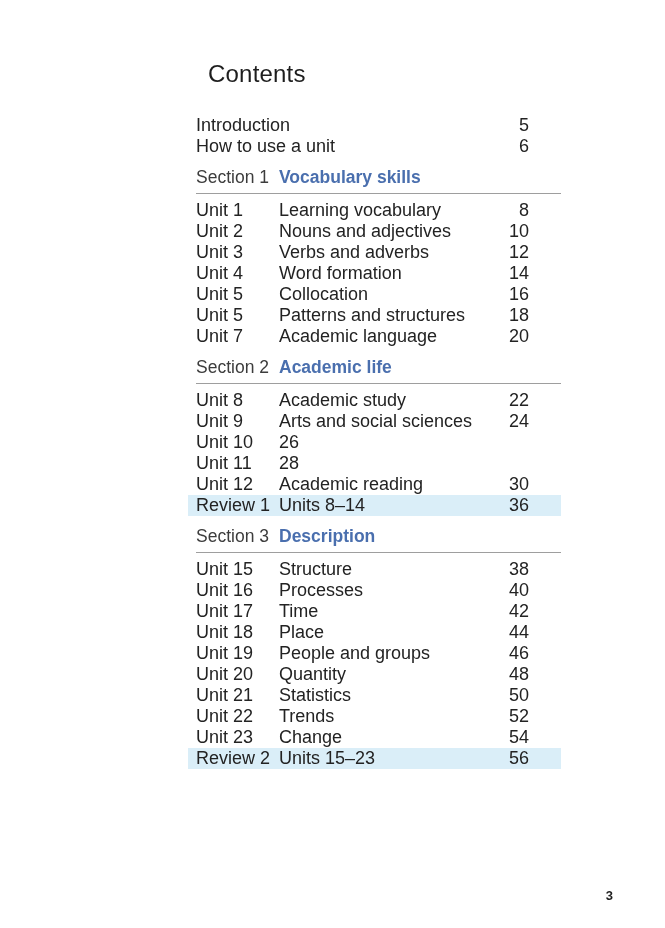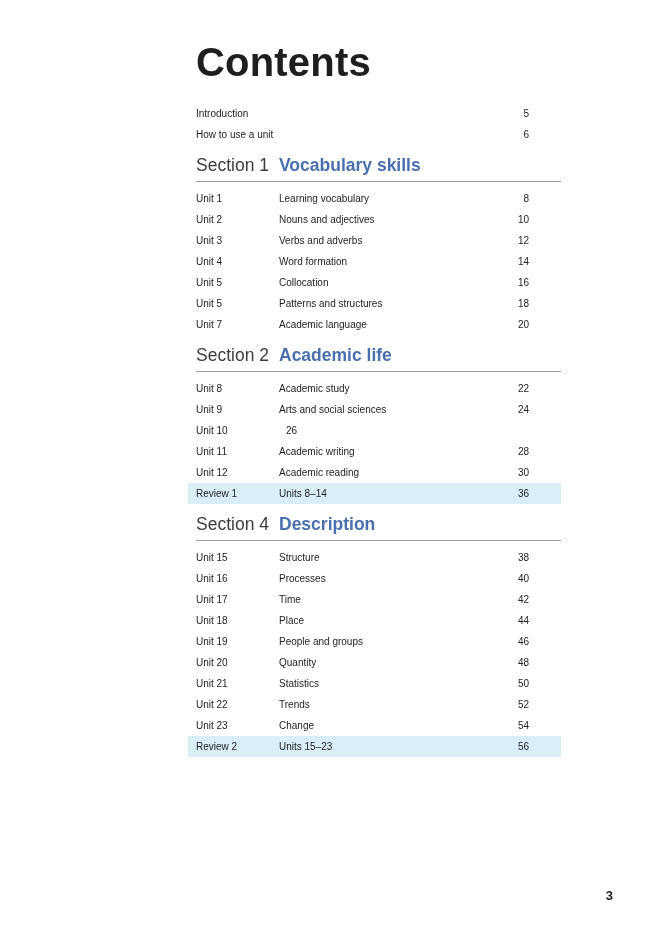--- a/index.html
+++ b/index.html
@@ -16,36 +16,36 @@
     color: #232323;
     overflow: hidden;
   }
   .content {
     position: absolute;
     left: 196px;
     top: 46px;
     width: 365px;
   }
   .page-title {
-    margin: 0;
-    font-size: 40px;
+    margin: 12px;
+    font-size: 24px;
     line-height: 32px;
-    font-weight: 700;
+    font-weight: 400;
     letter-spacing: 0.2px;
     color: #1e1e1e;
   }
   .front-matter {
     margin-top: 25px;
   }
   .row {
     display: flex;
     align-items: center;
     height: 21px;
     line-height: 21px;
-    font-size: 10px;
+    font-size: 18px;
     padding-right: 32px;
   }
   .row .col-label {
     flex: none;
     width: 83px;
   }
   .row .col-title {
     flex: 1;
     min-width: 0;
   }
@@ -183,21 +183,20 @@
     <span class="col-page">24</span>
   </div>
 
   <div class="row">
     <span class="col-label">Unit 10</span>
     <span class="col-page">26</span>
   </div>
 
   <div class="row">
     <span class="col-label">Unit 11</span>
-    <span class="col-title">Academic writing</span>
     <span class="col-page">28</span>
   </div>
 
   <div class="row">
     <span class="col-label">Unit 12</span>
     <span class="col-title">Academic reading</span>
     <span class="col-page">30</span>
   </div>
 
 
@@ -205,21 +204,21 @@
   <div class="row highlight">
     <span class="col-label">Review 1</span>
     <span class="col-title">Units 8–14</span>
     <span class="col-page">36</span>
   </div>
 </div>
   </div>
 
   <div class="section">
     <div class="section-heading">
-      <span class="section-label">Section 4</span>
+      <span class="section-label">Section 3</span>
       <span class="section-title">Description</span>
     </div>
     <div class="section-rows">
   <div class="row">
     <span class="col-label">Unit 15</span>
     <span class="col-title">Structure</span>
     <span class="col-page">38</span>
   </div>
 
   <div class="row">

